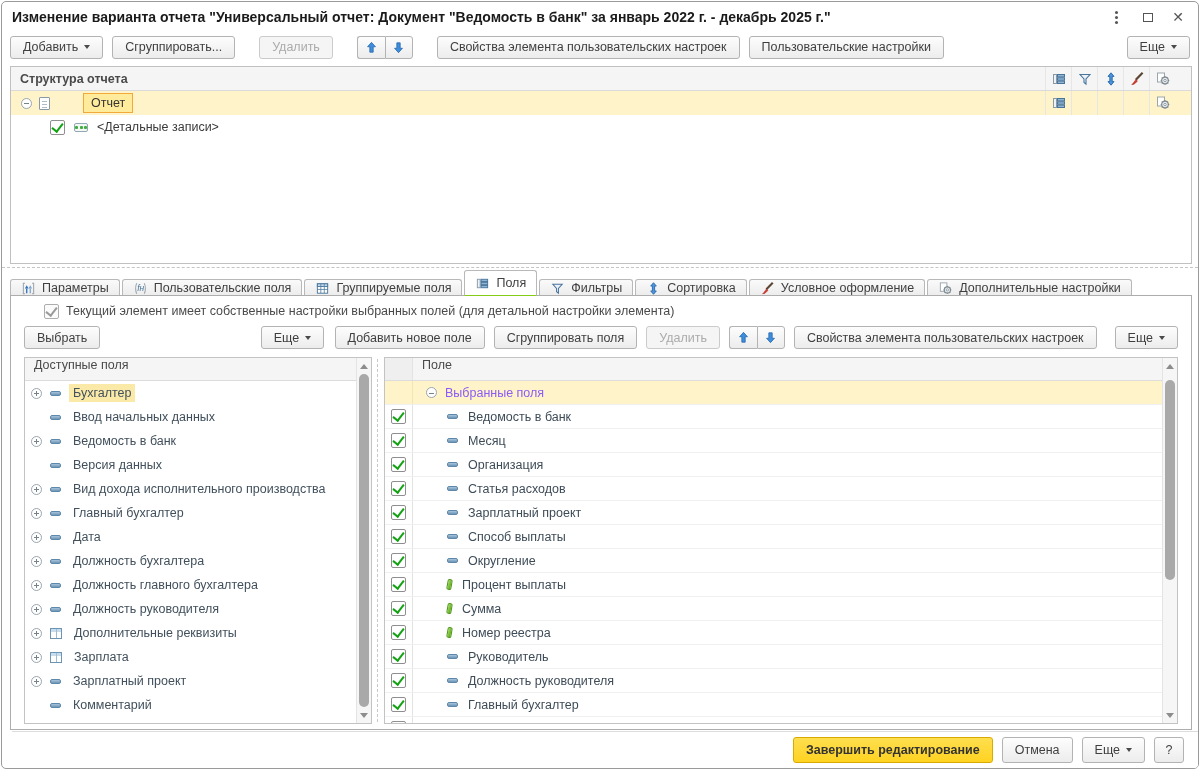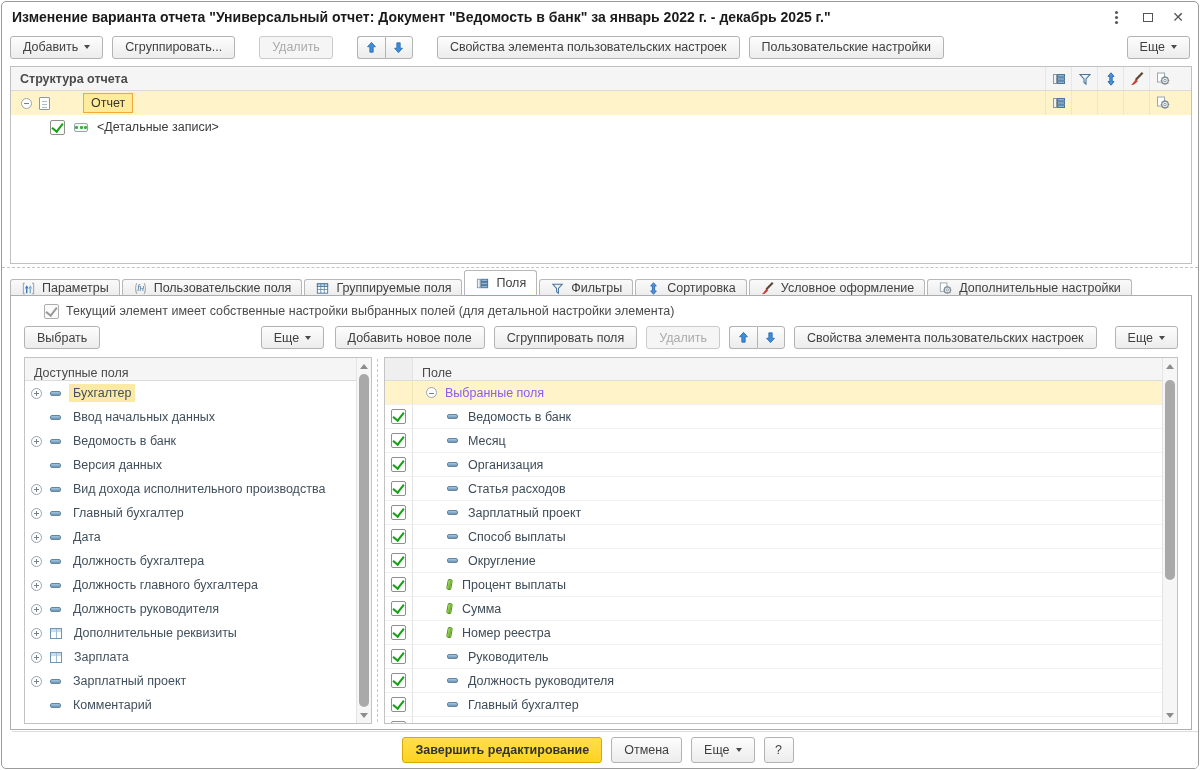--- a/index.html
+++ b/index.html
@@ -88,21 +88,21 @@
   .tools-right { flex:1; display:flex; gap:9px; }
   .tools-right .spacer { flex:1; }
 
   .lists-row { position:absolute; left:13px; right:13px; top:61px; bottom:5px; display:flex; }
   .panel { position:relative; border:1px solid #C3C3C3; background:#fff; overflow:hidden; }
   .panel.left { width:348px; }
   .vsplit { width:12px; position:relative; }
   .vsplit::after { content:""; position:absolute; left:5px; top:2px; bottom:2px; border-left:1px dashed #C8C8C8; }
   .panel.right { flex:1; }
 
-  .p-header { height:23px; background:#F5F5F5; border-bottom:1px solid #DCDCDC; display:flex; align-items:flex-end; font-size:12.5px; color:#4A4A4A; }
+  .p-header { height:23px; background:#F5F5F5; border-bottom:1px solid #DCDCDC; display:flex; align-items:flex-start; font-size:12.5px; color:#4A4A4A; }
   .p-header .lbl { padding-left:9px; }
   .chk-col { width:28px; align-self:stretch; flex:none; display:flex; align-items:center; justify-content:center; border-right:1px solid #E3E3E3; }
   .p-header .chk-col { background:#EFEFEF; }
 
   .lrow { height:24px; display:flex; align-items:center; gap:8px; padding-left:6px; font-size:12.5px; color:#41505C; }
   .lrow .exp { visibility:hidden; }
   .lrow.has-exp .exp { visibility:visible; }
   .lrow .txt { padding:2px 4px; white-space:nowrap; }
   .lrow.sel .txt { background:#FBE9A8; }
 
@@ -114,21 +114,21 @@
 
   
   .sb { position:absolute; top:0; bottom:0; right:0; width:15px; background:#F6F6F6; border-left:1px solid #E4E4E4; }
   .sb .sarr { position:absolute; left:0; width:14px; height:14px; display:flex; align-items:center; justify-content:center; }
   .sb .sarr.up { top:1px; } .sb .sarr.down { bottom:1px; }
   .tri-up { width:0; height:0; border-left:4px solid transparent; border-right:4px solid transparent; border-bottom:5px solid #8C8C8C; }
   .tri-down { width:0; height:0; border-left:4px solid transparent; border-right:4px solid transparent; border-top:5px solid #8C8C8C; }
   .thumb { position:absolute; left:2px; right:2px; border-radius:6px; background:#A9A9A9; }
 
   
-  .footer { position:absolute; left:10px; right:0; bottom:0; height:37px; border-top:1px solid #DCDCDC; display:flex; align-items:center; justify-content:center; gap:9px; padding-right:14px; background:#fff; }
+  .footer { position:absolute; left:10px; right:0; bottom:0; height:37px; border-top:1px solid #DCDCDC; display:flex; align-items:center; justify-content:flex-end; gap:9px; padding-right:14px; background:#fff; }
   .btn.primary { height:26px; background:linear-gradient(180deg,#FFDF4F,#FFD321); border:1px solid #D9AB00; font-weight:bold; color:#333; }
   .btn.f { height:26px; }
   .btn.help { width:30px; justify-content:center; padding:0; }
 </style>
 </head>
 <body>
 
 <svg width="0" height="0" style="position:absolute">
   <defs>
     <symbol id="sym-fields" viewBox="0 0 16 16">

